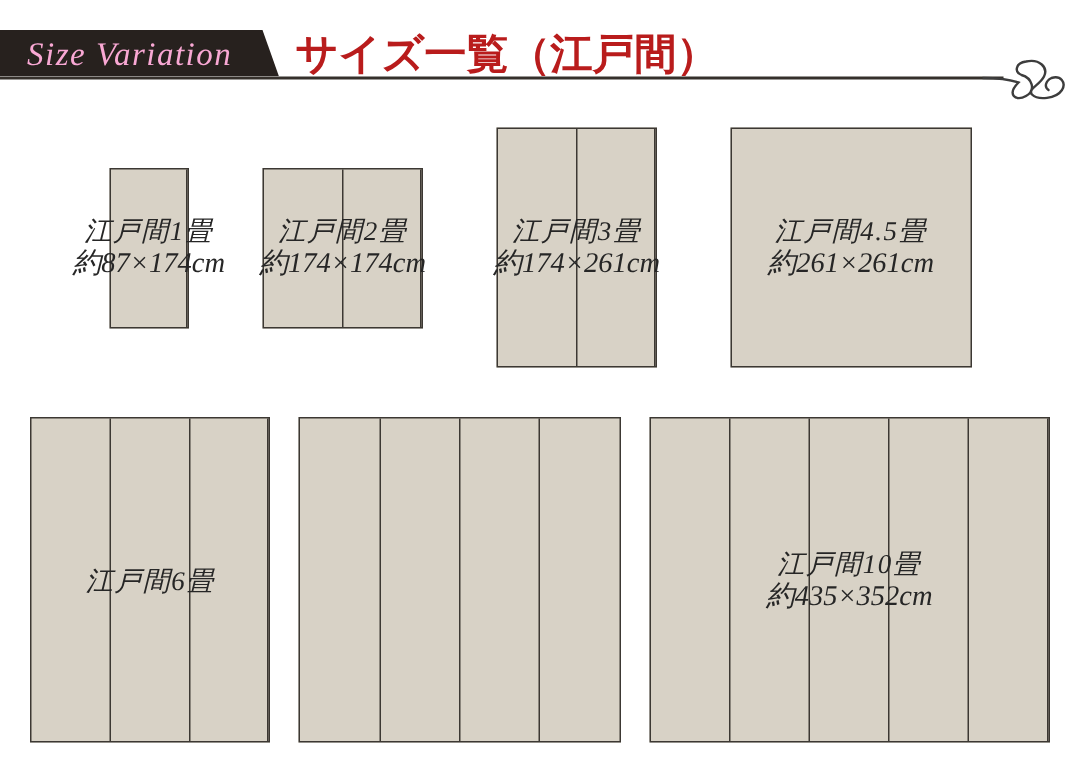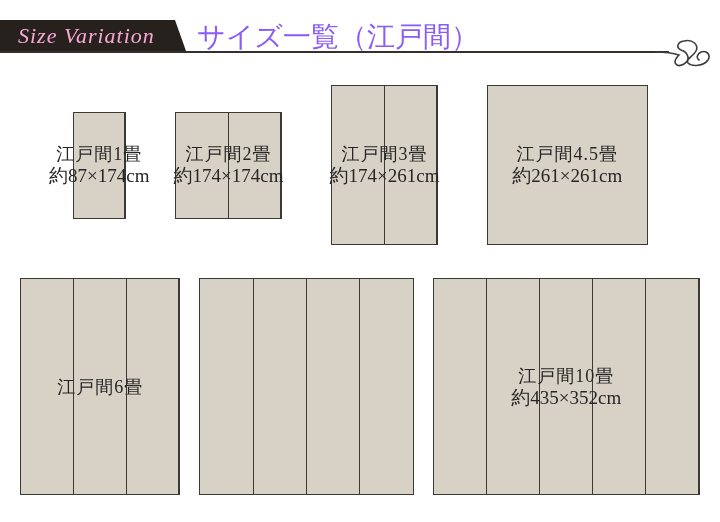--- a/index.html
+++ b/index.html
@@ -30,22 +30,22 @@
     font-size: 22px;
     letter-spacing: 1px;
     white-space: nowrap;
   }
   .page-title {
     position: absolute;
     left: 197px; top: 21px;
     margin: 0;
     font-size: 28px;
     line-height: 31px;
-    font-weight: normal;
-    color: #8b5cf6;
+    font-weight: bold;
+    color: #b91c1c;
     white-space: nowrap;
   }
   .header-rule {
     position: absolute;
     left: 0; top: 51px;
     width: 669px; height: 2px;
     background: var(--rule, #35302b);
   }
   .flourish {
     position: absolute;
@@ -53,20 +53,21 @@
   }
 
   
   .mat-row {
     position: absolute;
     left: 0;
     width: 720px;
     display: flex;
     justify-content: center;
     align-items: center;
+    font-style: italic;
   }
   #row1 { top: 84px;  height: 162px; gap: 49px; }
   #row2 { top: 278px; height: 217px; gap: 19px; }
 
   .mat {
     position: relative;
     background: var(--mat-fill, #d8d2c6);
     border: 1.5px solid var(--mat-border, #3c3833);
     box-sizing: border-box;
     display: flex;

